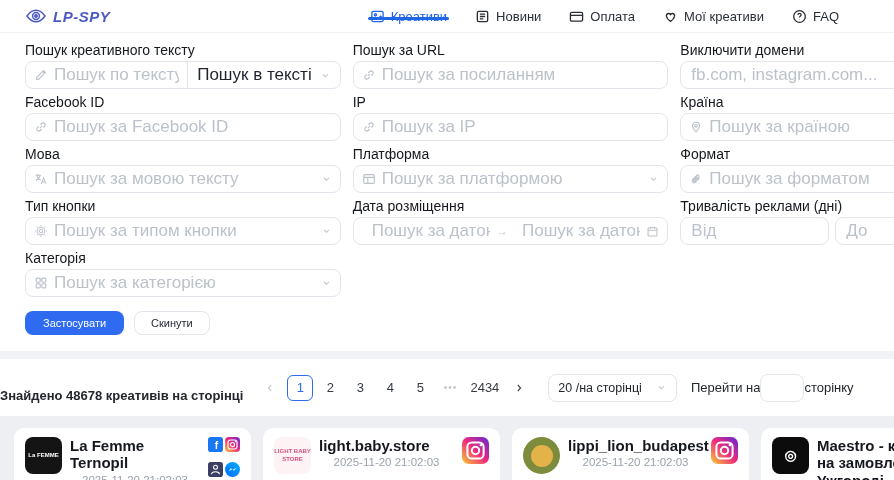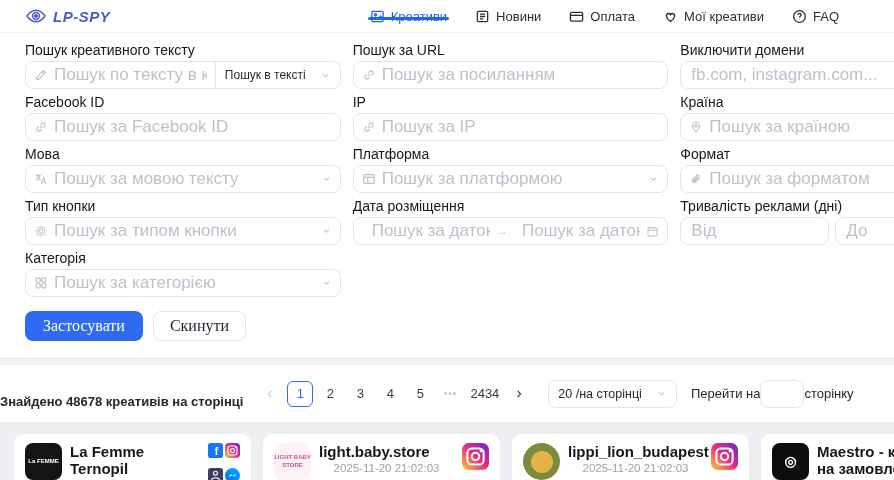--- a/index.html
+++ b/index.html
@@ -28,31 +28,31 @@
   .fgroup label { display:block; font-size:14px; font-weight:500; color:#15181d;
     margin-bottom:4px; line-height:14px; }
   .ctrl { position:relative; height:28px; border:1px solid #e2e5ea; border-radius:8px;
     background:#fff; display:flex; align-items:center; }
   .ctrl input { border:none; outline:none; background:transparent; width:100%; height:100%;
     font-family:inherit; font-size:17px; color:#1f2430; padding:0 8px 0 28px; }
   .ctrl input.noicon { padding-left:10px; }
   .ctrl input::placeholder { color:#bcc2cb; }
   .licon { position:absolute; left:8px; top:50%; transform:translateY(-50%); display:flex; }
   .chev { position:absolute; right:8px; top:50%; transform:translateY(-50%); display:flex; }
-  .addon { display:flex; align-items:center; gap:14px; border-left:1px solid #e2e5ea;
-    padding:0 9px; height:100%; font-size:12px; font-weight:500; color:#1f2430;
+  .addon { display:flex; align-items:center; gap:8px; border-left:1px solid #e2e5ea;
+    padding:0 9px; height:100%; font-size:17px; font-weight:500; color:#1f2430;
     white-space:nowrap; cursor:pointer; }
   .addon .chev { position:static; transform:none; }
   .range { gap:4px; padding:0 8px; }
   .range input { padding:0 2px; width:46%; }
   .range .arrow { color:#c3c8cf; font-size:12px; flex:0 0 auto; }
   .range .cal { margin-left:auto; display:flex; }
   .dual { display:grid; grid-template-columns:1fr 1.08fr; gap:6px; }
   .btnrow { margin-top:14px; display:flex; gap:10px; }
-  .btn { height:30px; border-radius:8px; font-size:16px; font-family:Liberation Serif, serif; cursor:pointer; }
+  .btn { height:24px; border-radius:8px; font-size:11px; font-family:Liberation Sans, sans-serif; cursor:pointer; }
   .btn-primary { background:#2f6bf0; color:#fff; border:none; padding:0 18px; }
   .btn-ghost { background:#fff; color:#1f2430; border:1px solid #e2e5ea; padding:0 16px; }
 
   .gap { height:8px; background:#f1f3f6; flex:0 0 auto; }
 
   
   .toolbar-wrap { background:#fff; flex:0 0 auto; }
   .toolbar { display:flex; align-items:center; gap:8px; padding:13px 0; font-size:13px; }
   .summary { font-weight:600; color:#23272e; margin-right:6px;margin-top:16px; }
   .pg { display:flex; align-items:center; gap:4px; }

